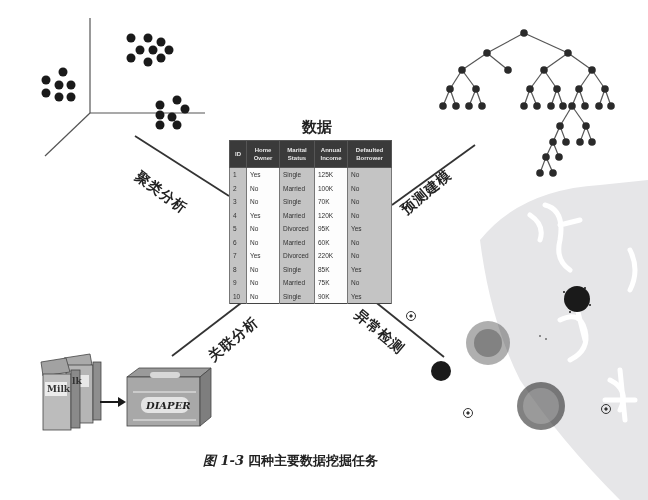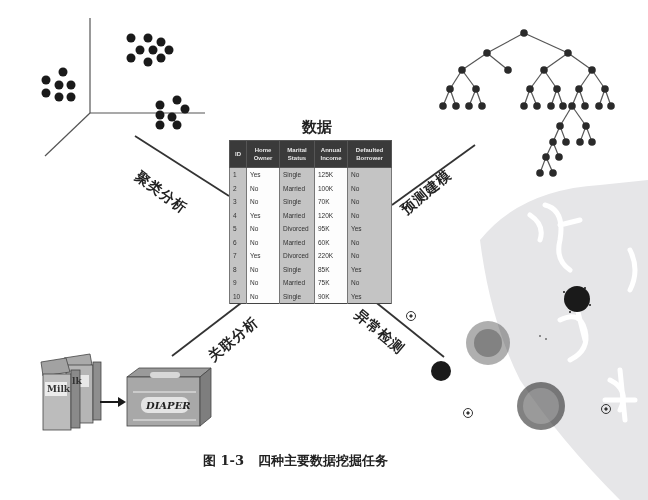--- a/index.html
+++ b/index.html
@@ -7,21 +7,21 @@
   .stage { position: absolute; left: 0; top: 0; width: 648px; height: 500px; }
   svg.art { position: absolute; left: 0; top: 0; }
   .label-rot { position: absolute; font-family: "DejaVu Serif", serif; font-size: 14px; color: #222; white-space: nowrap; font-weight: bold; letter-spacing: 1px; }
   .table-title { position: absolute; left: 290px; top: 118px; font-family: "DejaVu Serif", serif; font-size: 15px; font-weight: bold; color: #222; margin-left: 12px; }
   table.data { position: absolute; left: 229px; top: 140px; width: 163px; border-collapse: collapse; font-family: "Liberation Sans", sans-serif; font-size: 6.5px; color: #333; border: 1px solid #444; }
   table.data th { background: #3a3a3a; color: #e8e8e8; font-weight: bold; font-size: 6px; line-height: 8px; padding: 2px 2px; text-align: center; border: 1px solid #555; height: 22px; }
   table.data td { padding: 0 3px; height: 13.5px; border-left: 1px solid #777; border-right: 1px solid #777; }
   table.data td.g { background: #c4c4c4; }
   table.data td.w { background: #fdfdfd; }
   .caption { position: absolute; left: 203px; top: 452px; font-family: "DejaVu Serif", serif; font-size: 13px; font-weight: bold; color: #222; }
-  .caption .num { margin-right: 14px; }
+  .caption .num { margin-right: 4px; font-style: italic; }
   .milk-text { font-family: "DejaVu Serif", serif; font-size: 9px; font-weight: bold; fill: #333; }
 </style>
 </head>
 <body>
 
 <div class="stage">
 
   <svg class="art" width="648" height="500" viewBox="0 0 648 500">
 
     <path d="M480 240 Q520 190 600 185 L648 180 L648 500 L620 500 Q560 440 520 380 Q490 320 480 240 Z" fill="#e6e6e8"></path>

